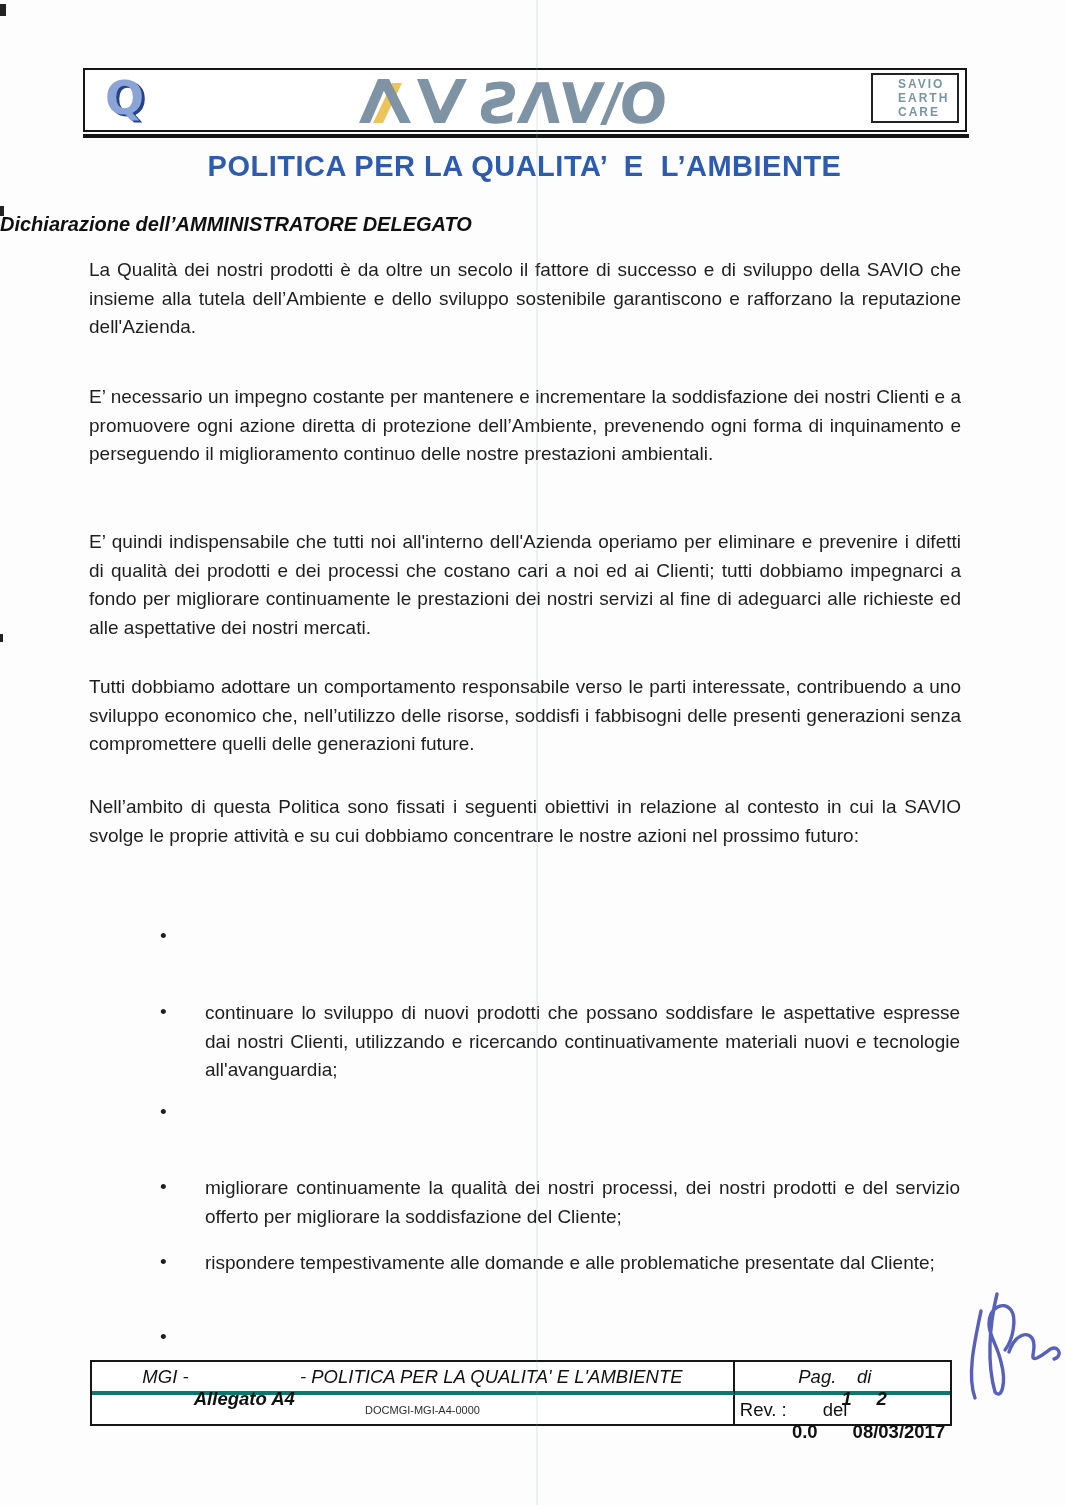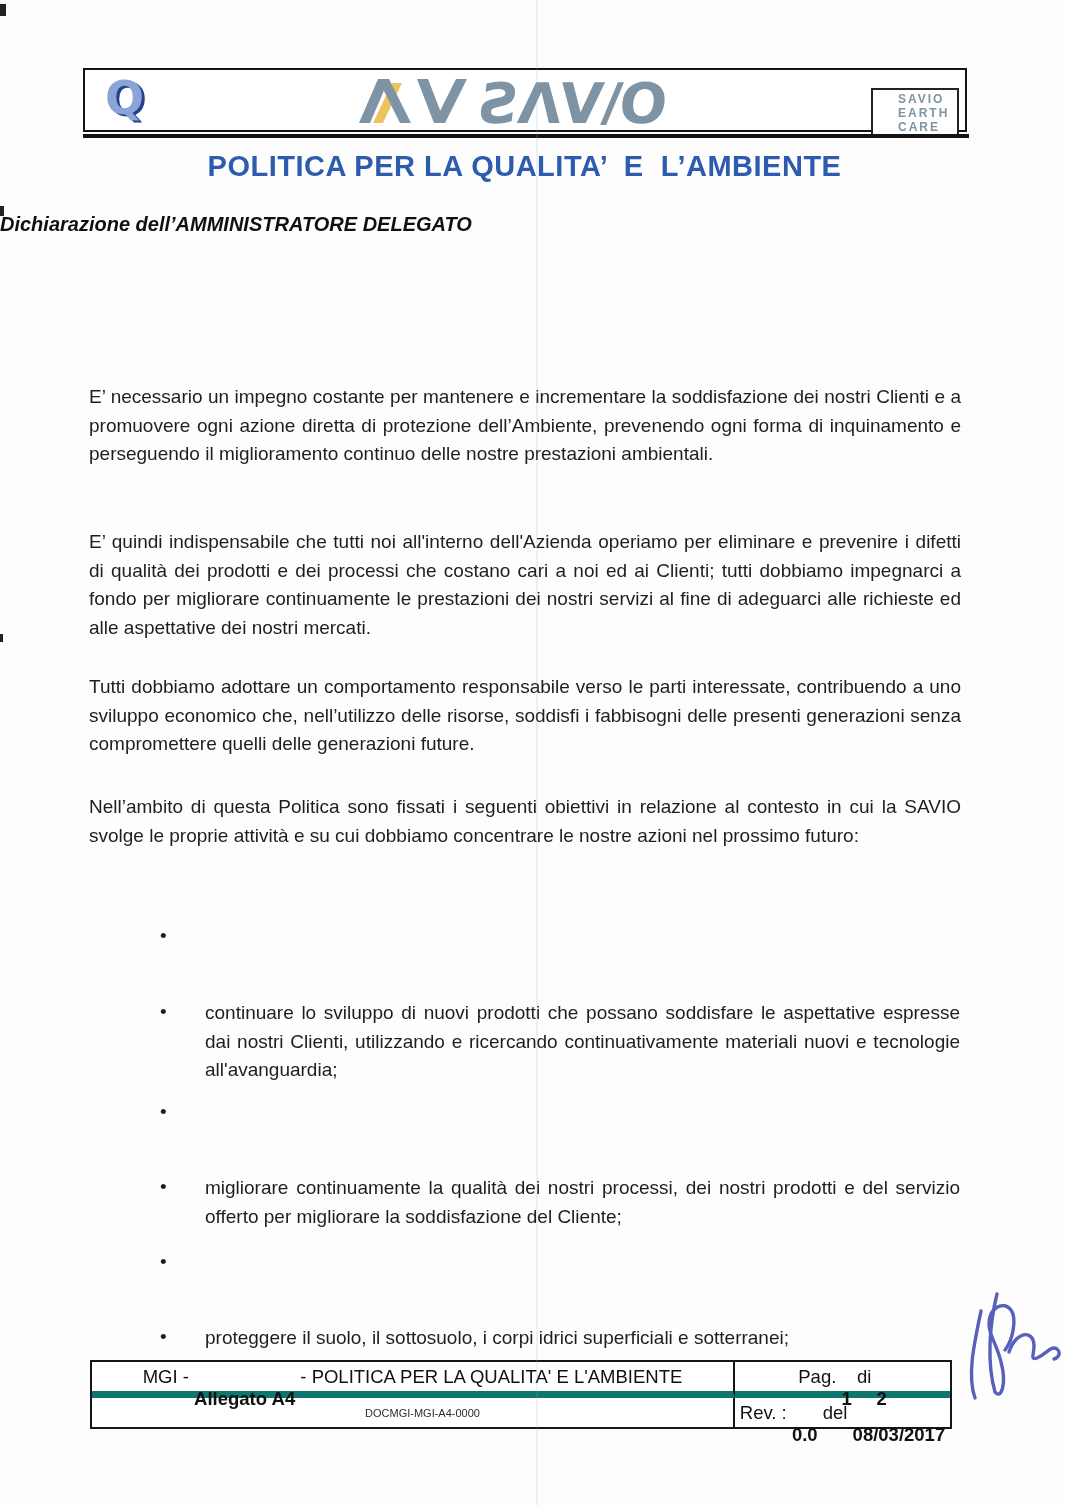--- a/index.html
+++ b/index.html
@@ -17,21 +17,21 @@
     position:absolute;left:20px;top:1px;
     font-family:"DejaVu Sans",sans-serif;font-weight:bold;font-size:46px;
     color:#8aa4d6;text-shadow:3px 2px 0 #24418f;
   }
   .logo-svg{position:absolute;left:50%;top:7px;transform:translateX(-50%);}
   .logo-tail{
     font-family:"DejaVu Sans",sans-serif;font-weight:bold;font-size:56px;
     fill:#7e93a4;letter-spacing:-2px;
   }
   .earth-badge{
-    position:absolute;right:6px;top:18px;width:88px;height:50px;border:2px solid #222;
+    position:absolute;right:6px;top:3px;width:88px;height:50px;border:2px solid #222;
     background:#fff;display:flex;align-items:center;gap:4px;padding:1px 21px;box-sizing:border-box;
   }
   .earth-lines{display:flex;flex-direction:column;justify-content:center;}
   .earth-lines span{
     font-size:12px;line-height:14px;font-weight:bold;letter-spacing:2px;color:#7b94a6;
   }
   
   .doc-title{
     position:absolute;left:0;right:40px;top:150px;text-align:center;
     font-size:29px;font-weight:bold;color:#2d5cae;letter-spacing:.5px;white-space:pre-wrap;padding-left:24px;
@@ -55,21 +55,21 @@
     position:absolute;left:90px;top:1360px;width:858px;
     border:2px solid #161616;background:#fff;
     display:grid;grid-template-columns:1fr 215px;
   }
   .fcell{
     display:flex;align-items:center;justify-content:center;
     height:29px;font-size:18.5px;color:#111;white-space:pre;
   }
   .fcell.small{font-size:11px;color:#2d2d2d;padding-left:20px;}
   .fcell.bl{border-right:2px solid #161616;}
-  .fcell.r1{border-bottom:7px solid #0f766e;}
+  .fcell.r1{border-bottom:4px solid #0f766e;font-style:italic;}
   
   .scan-line{position:absolute;left:536px;top:0;width:2px;height:100%;background:rgba(150,170,200,0.16);}
   .scan-mark{position:absolute;left:0;width:6px;background:#222;}
   .signature-svg{position:absolute;left:953px;top:1276px;}
   b{font-weight:bold;margin-top:44px;}
 </style>
 </head>
 <body>
 
 <div class="page">
@@ -100,42 +100,43 @@
         <span>EARTH</span>
         <span>CARE</span>
       </div>
     </div>
   </div>
   <div class="header-rule"></div>
 
   <div class="doc-title">POLITICA PER LA QUALITA’  E  L’AMBIENTE</div>
   <div class="doc-subtitle">Dichiarazione dell’AMMINISTRATORE DELEGATO</div>
 
+  <div class="para" style="top:256px">La Qualità dei nostri prodotti è da oltre un secolo il fattore di successo e di sviluppo della SAVIO che insieme alla tutela dell’Ambiente e dello sviluppo sostenibile garantiscono e rafforzano la reputazione dell'Azienda.</div>
   <div class="para" style="top:383px">E’ necessario un impegno costante per mantenere e incrementare la soddisfazione dei nostri Clienti e a promuovere ogni azione diretta di protezione dell’Ambiente, prevenendo ogni forma di inquinamento e perseguendo il miglioramento continuo delle nostre prestazioni ambientali.</div>
   <div class="para" style="top:528px">E’ quindi indispensabile che tutti noi all'interno dell'Azienda operiamo per eliminare e prevenire i difetti di qualità dei prodotti e dei processi che costano cari a noi ed ai Clienti; tutti dobbiamo impegnarci a fondo per migliorare continuamente le prestazioni dei nostri servizi al fine di adeguarci alle richieste ed alle aspettative dei nostri mercati.</div>
   <div class="para" style="top:673px">Tutti dobbiamo adottare un comportamento responsabile verso le parti interessate, contribuendo a uno sviluppo economico che, nell’utilizzo delle risorse, soddisfi i fabbisogni delle presenti generazioni senza compromettere quelli delle generazioni future.</div>
   <div class="para" style="top:793px">Nell’ambito di questa Politica sono fissati i seguenti obiettivi in relazione al contesto in cui la SAVIO svolge le proprie attività e su cui dobbiamo concentrare le nostre azioni nel prossimo futuro:</div>
 
   <div class="bullet" style="top:923px">
     <span class="dot">•</span>
   </div>
   <div class="bullet" style="top:999px">
     <span class="dot">•</span><span>continuare lo sviluppo di nuovi prodotti che possano soddisfare le aspettative espresse dai nostri Clienti, utilizzando e ricercando continuativamente materiali nuovi e tecnologie all'avanguardia;</span>
   </div>
   <div class="bullet" style="top:1099px">
     <span class="dot">•</span>
   </div>
   <div class="bullet" style="top:1174px">
     <span class="dot">•</span><span>migliorare continuamente la qualità dei nostri processi, dei nostri prodotti e del servizio offerto per migliorare la soddisfazione del Cliente;</span>
   </div>
   <div class="bullet" style="top:1249px">
-    <span class="dot">•</span>
+    <span class="dot">•</span><span>rispondere tempestivamente alle domande e alle problematiche presentate dal Cliente;</span>
   </div>
   <div class="bullet" style="top:1324px">
-    <span class="dot">•</span><span>proteggere il suolo, il sottosuolo, i corpi idrici superficiali e sotterranei;</span>
+    <span class="dot">•</span>
   </div>
 
   <svg class="signature-svg" width="110" height="126" viewBox="0 0 110 126">
     <g stroke="#4953b5" stroke-width="3.4" fill="none" stroke-linecap="round" opacity="0.92">
       <path d="M28,35 C21,68 14,100 22,122"></path>
       <path d="M44,18 C36,50 34,88 42,116 C48,124 54,108 48,86 C44,68 36,60 36,48 C36,32 50,24 58,34 C64,42 60,64 52,74"></path>
       <path d="M56,76 C62,58 76,54 80,64 C84,74 75,85 84,82 C94,78 98,69 104,73 C108,76 106,82 101,83"></path>
     </g>
   </svg>
 

